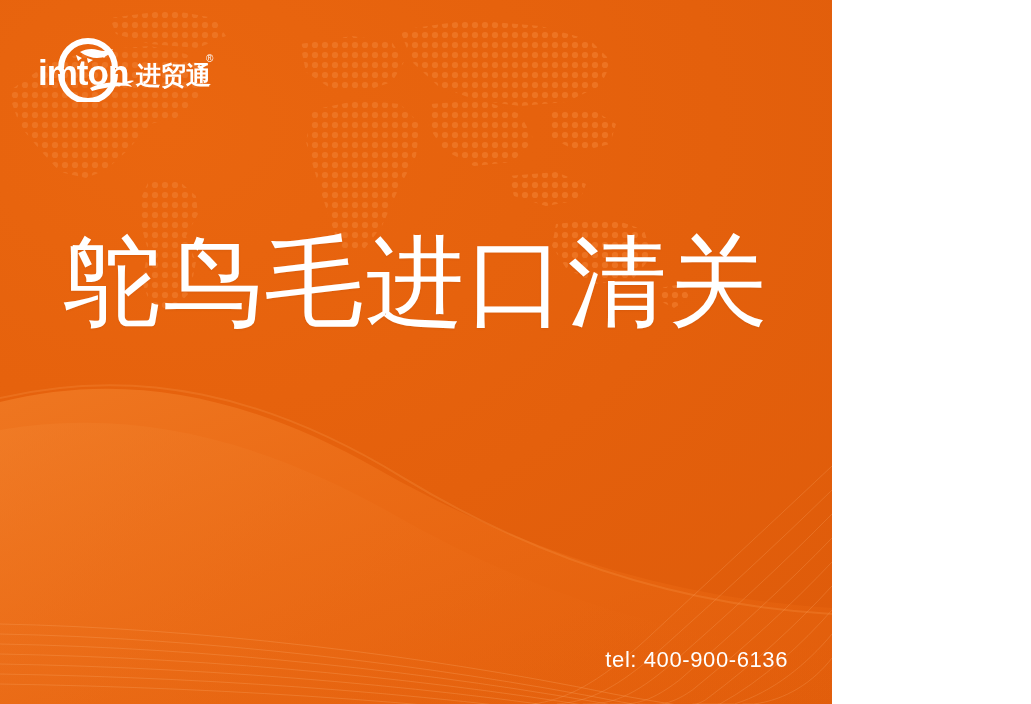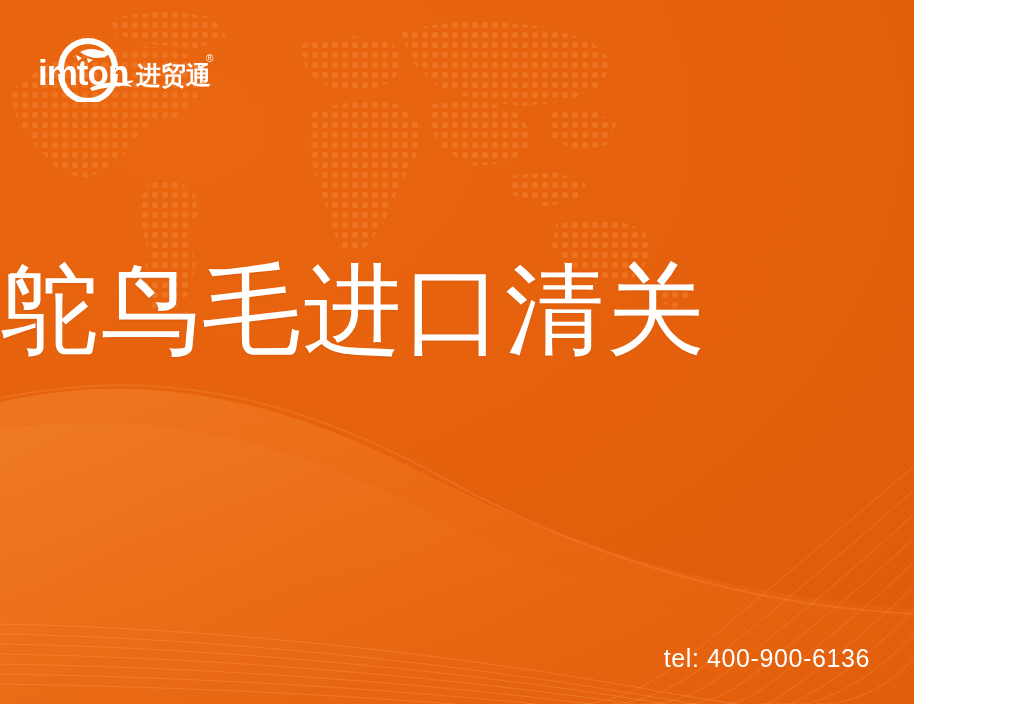--- a/index.html
+++ b/index.html
@@ -3,21 +3,21 @@
 <meta charset="utf-8">
 <title>Banner</title>
 <style>
   html, body {
     margin: 0;
     padding: 0;
     background: #ffffff;
   }
   #banner {
     position: relative;
-    width: 914px;
+    width: 832px;
     height: 704px;
     overflow: hidden;
     background: #E5610D;
     font-family: "Liberation Sans", "DejaVu Sans", sans-serif;
     -webkit-font-smoothing: antialiased;
   }
 
   
   .layer {
     position: absolute;
@@ -55,38 +55,38 @@
     height: 74px;
     display: block;
   }
 
   
   #headline {
     position: absolute;
     left: 0;
     right: 0;
     top: 222px;
+    text-align: center;
     color: #ffffff;
     font-size: 99px;
     line-height: 120px;
     letter-spacing: 2px;
     font-weight: 400;
     text-shadow: 0 1px 2px rgba(120,45,0,0.10);
     white-space: nowrap;
-    margin-top: 28px;
   }
   #headline .hl-line { display: block; }
 
   
   #phone {
     position: absolute;
     right: 44px;
     bottom: 33px;
     color: #ffffff;
-    font-size: 25px;
+    font-size: 22px;
     letter-spacing: 0.6px;
     line-height: 1;
     white-space: nowrap;
   }
 </style>
 </head>
 <body>
 
 <div id="banner">
 

